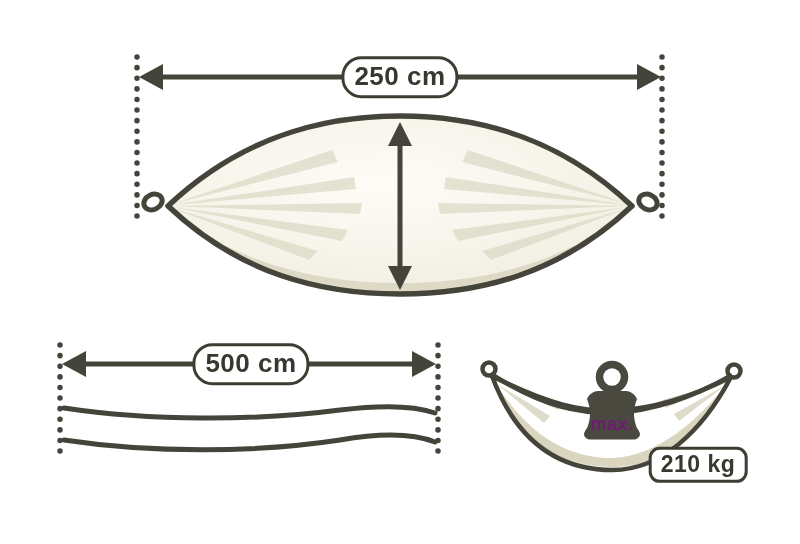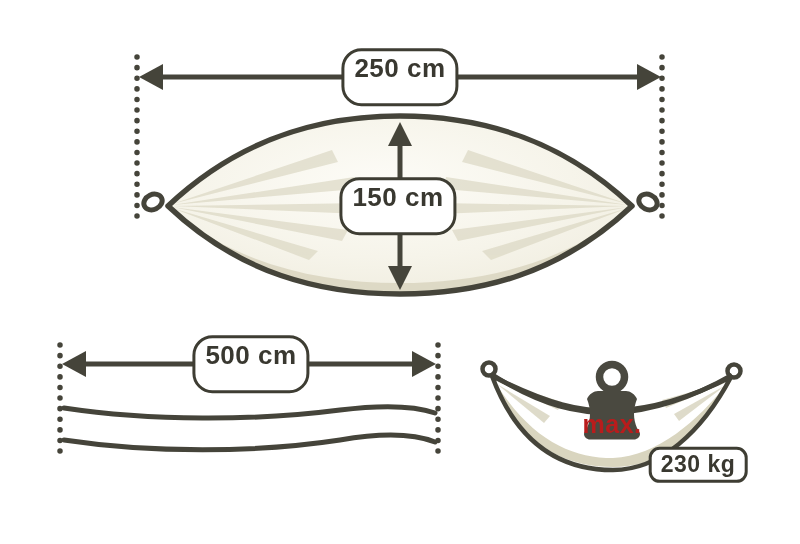--- a/index.html
+++ b/index.html
@@ -10,39 +10,39 @@
     overflow:hidden;
     font-family:"Liberation Sans", sans-serif;
   }
   #diagram-svg{position:absolute;left:0;top:0;}
   .dim-label{
     position:absolute;
     transform:translate(-50%,-50%);
     background:#ffffff;
     border:3.5px solid #3e3d33;
     border-radius:20px;
-    padding:3px 10px 20px 10px;
+    padding:3px 10px 4px 10px;
     font-weight:bold;
     font-size:26px;
     letter-spacing:0.5px;
     color:#393830;
     white-space:nowrap;
     line-height:1.1;
   }
   .dim-label.small{
     font-size:23px;
     padding:2px 9px 3px 9px;
     border-radius:11px;
   }
   .weight-label{
     position:absolute;
     transform:translate(-50%,-50%);
-    color:#b91c1c;
+    color:#701a75;
     font-weight:bold;
-    font-size:25px;
+    font-size:18px;
     letter-spacing:0.5px;
     white-space:nowrap;
   }
 </style>
 </head>
 <body>
 
 <div id="canvas">
 
   <svg id="diagram-svg" width="800" height="544" viewBox="0 0 800 544">
@@ -133,21 +133,20 @@
         <path d="M598,391 C594,391 589,394 587,399 C591,409 591,419 587,428
                  C585,431 584,433 584,434 C584,437 587,439.5 590,439.5
                  L634,439.5 C637,439.5 640,437 640,434 C640,433 639,431 637,428
                  C633,419 633,409 637,399 C635,394 630,391 626,391 Z"></path>
       </g>
     </g>
   </svg>
 
   <div class="dim-label" style="left:400px;top:77px;">250 cm</div>
 
-  <div class="dim-label" style="left:398px;top:206px;">150 cm</div>
 
   <div class="dim-label" style="left:251px;top:364px;">500 cm</div>
 
-  <div class="dim-label small" style="left:698px;top:465px;">230 kg</div>
+  <div class="dim-label small" style="left:698px;top:465px;">210 kg</div>
 
   <div class="weight-label" style="left:612px;top:424px;">max.</div>
 
 </div>
 
 </body></html>

